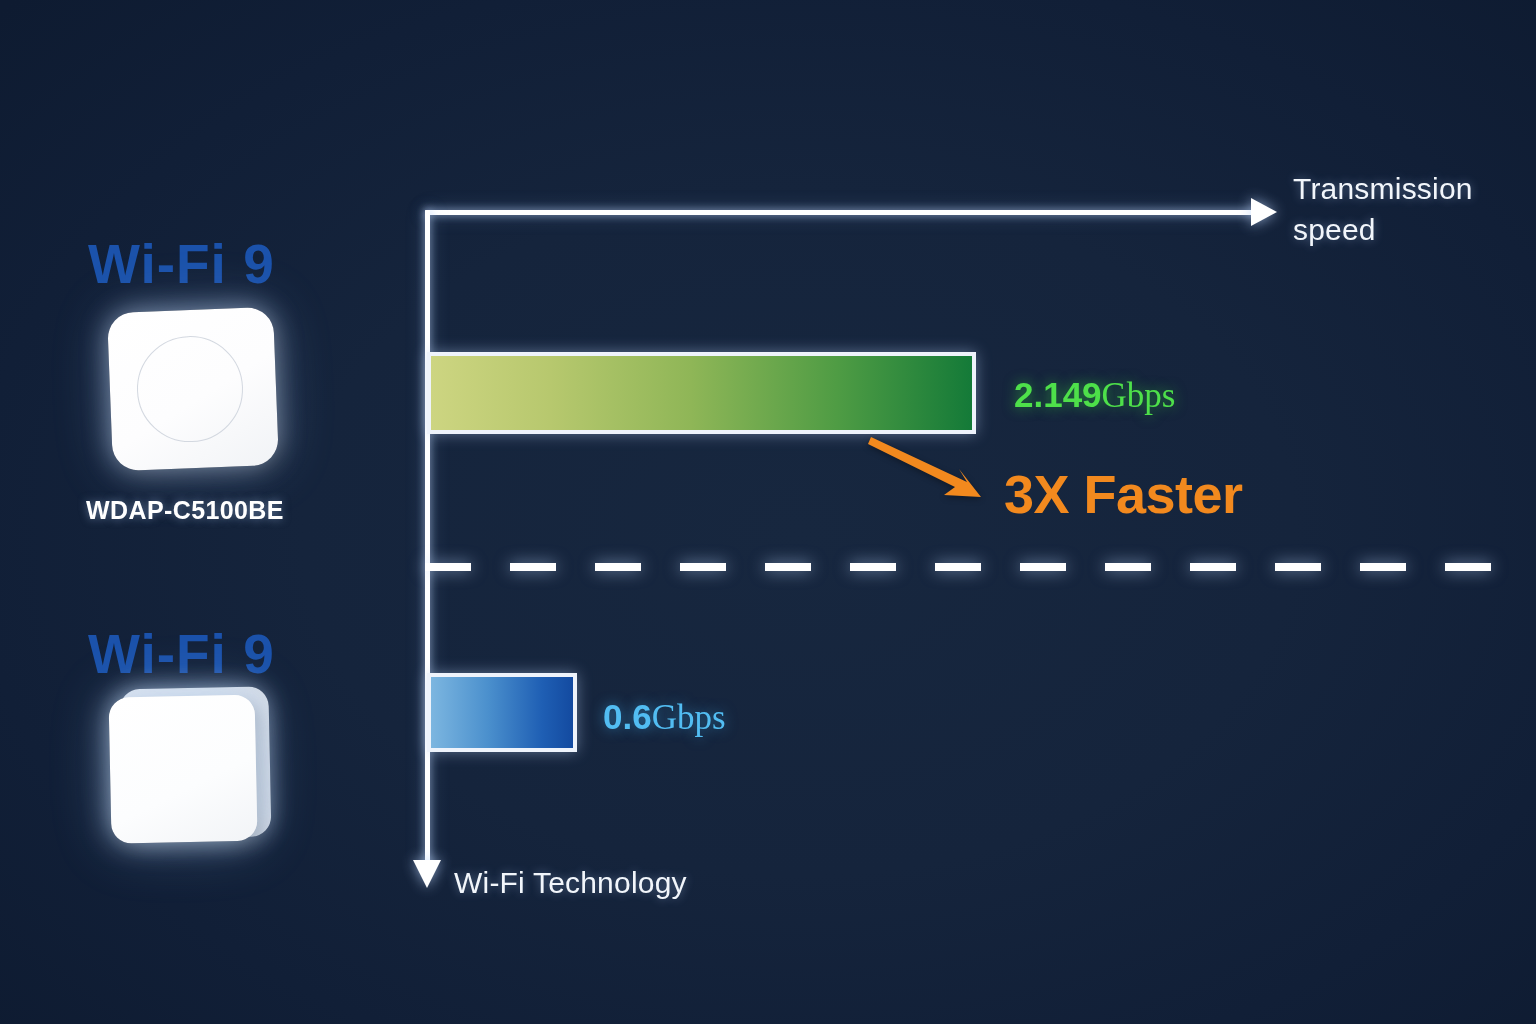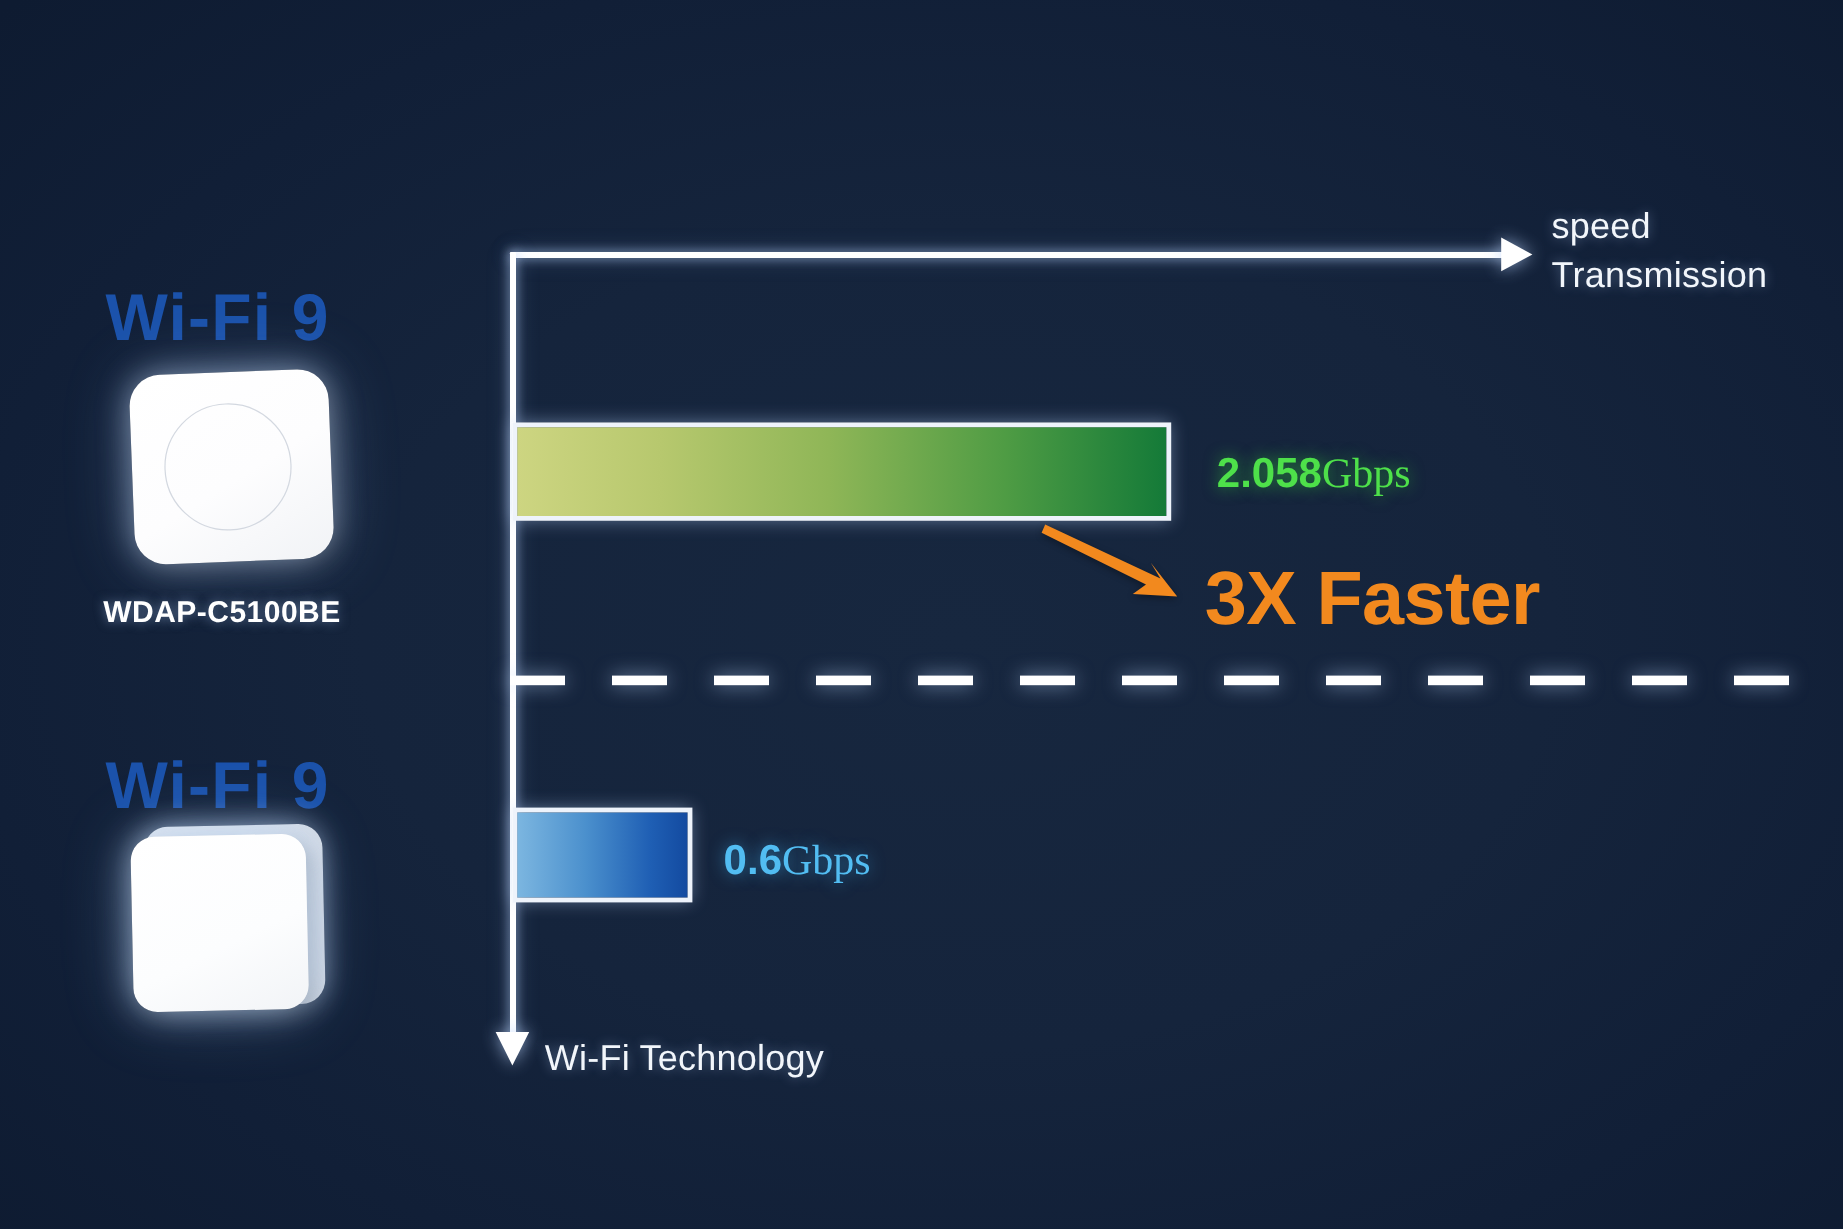--- a/index.html
+++ b/index.html
@@ -145,21 +145,21 @@
     top: 425px;
     width: 150px;
     height: 90px;
     overflow: visible;
     filter: drop-shadow(0 2px 3px rgba(0,0,0,0.35));
   }
   #callout-text {
     position: absolute;
     left: 1004px;
     top: 463px;
-    font-size: 63px;
+    font-size: 54px;
     font-weight: bold;
     color: #f2891e;
     letter-spacing: -0.5px;
     white-space: nowrap;
   }
 
   
   .gen-title {
     position: absolute;
     font-size: 55px;
@@ -269,31 +269,31 @@
     </div>
   </div>
 
   <div class="axis-line" id="axis-h"></div>
   <div class="arrow-head" id="axis-h-arrow"></div>
 
   <div class="axis-line" id="axis-v"></div>
   <div class="arrow-head" id="axis-v-arrow"></div>
 
   <div id="speed-axis-label">
+    <div>Transmission</div>
     <div>speed</div>
-    <div>Transmission</div>
   </div>
 
   <div id="tech-axis-label">Wi-Fi Technology</div>
 
   <div id="divider"></div>
 
   <div class="bar" id="bar-wifi7"></div>
   <div class="value-label" id="label-wifi7">
-    <span class="val-num">2.058</span><span class="val-unit">Gbps</span>
+    <span class="val-num">2.149</span><span class="val-unit">Gbps</span>
   </div>
 
   <div class="bar" id="bar-wifi6"></div>
   <div class="value-label" id="label-wifi6">
     <span class="val-num">0.6</span><span class="val-unit">Gbps</span>
   </div>
 
   <svg id="callout-arrow" viewBox="0 0 150 90">
     <polygon points="16,12 112,57 104,44 126,72 89,70 100,62 13,19" fill="#f2891e"></polygon>
   </svg>

